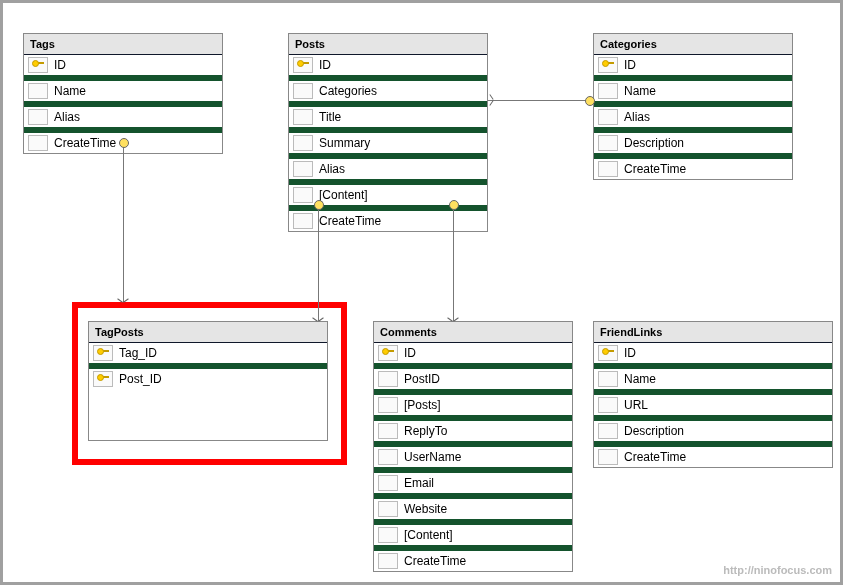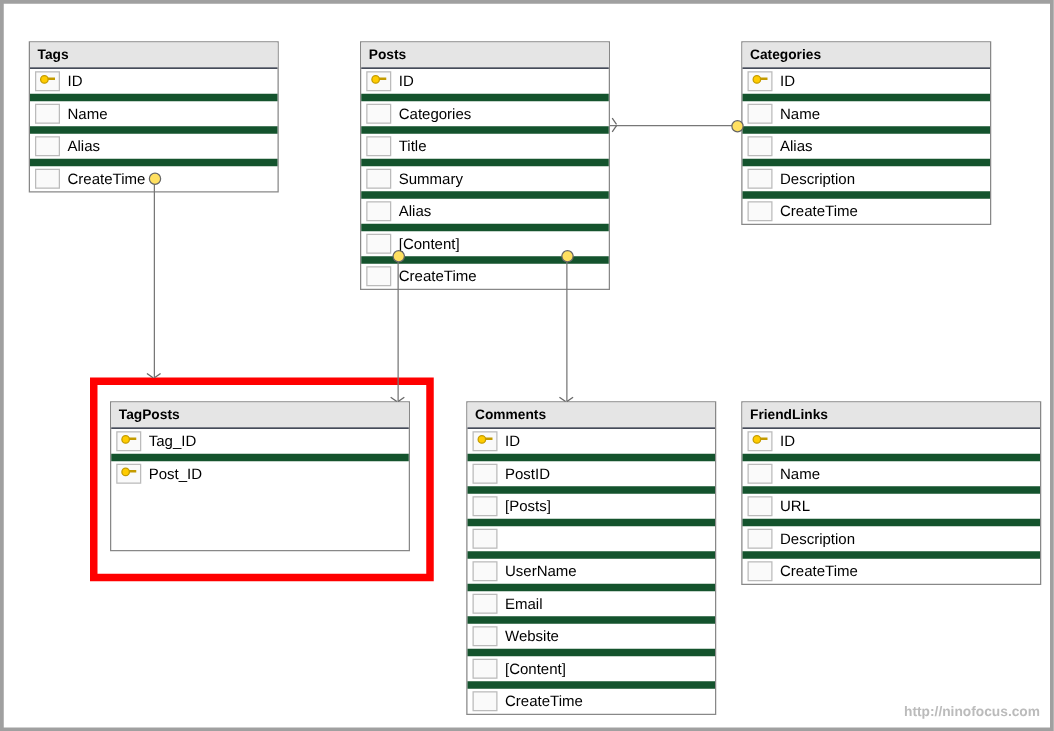--- a/index.html
+++ b/index.html
@@ -214,20 +214,21 @@
         <div class="column-row">
           <span class="col-icon"></span>
           <span class="col-name">PostID</span>
         </div>
         <div class="column-row">
           <span class="col-icon"></span>
           <span class="col-name">[Posts]</span>
         </div>
         <div class="column-row">
           <span class="col-icon"></span>
+          <span class="col-name">ReplyTo</span>
         </div>
         <div class="column-row">
           <span class="col-icon"></span>
           <span class="col-name">UserName</span>
         </div>
         <div class="column-row">
           <span class="col-icon"></span>
           <span class="col-name">Email</span>
         </div>
         <div class="column-row">

